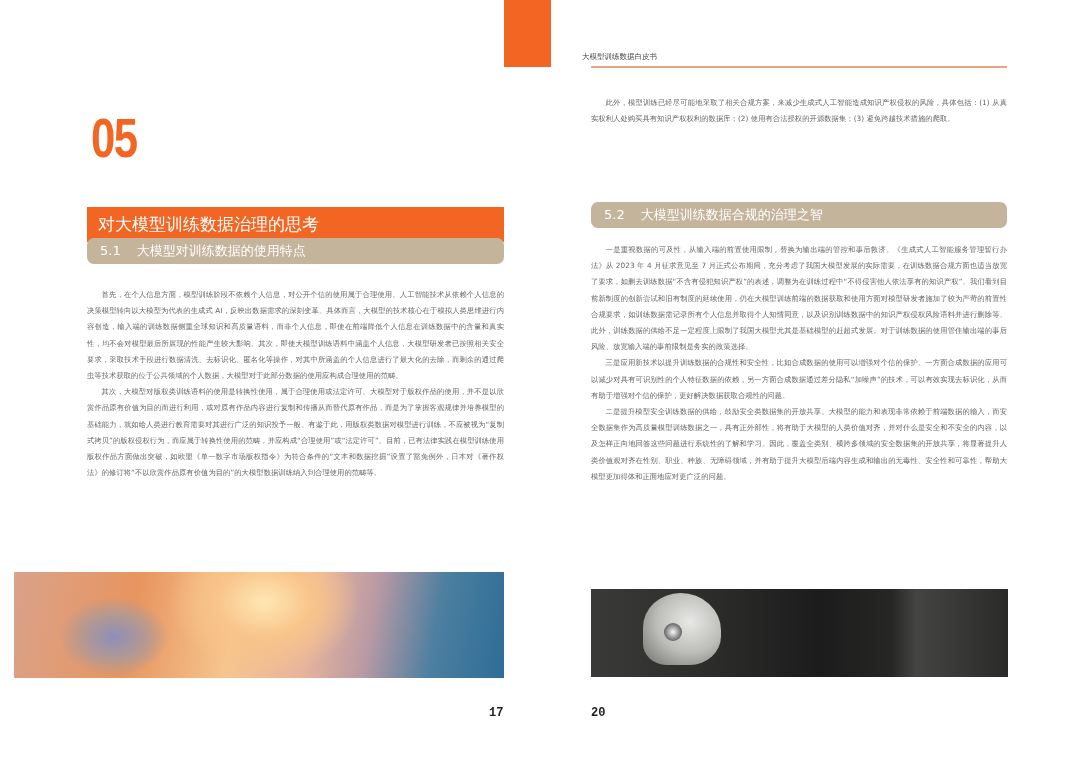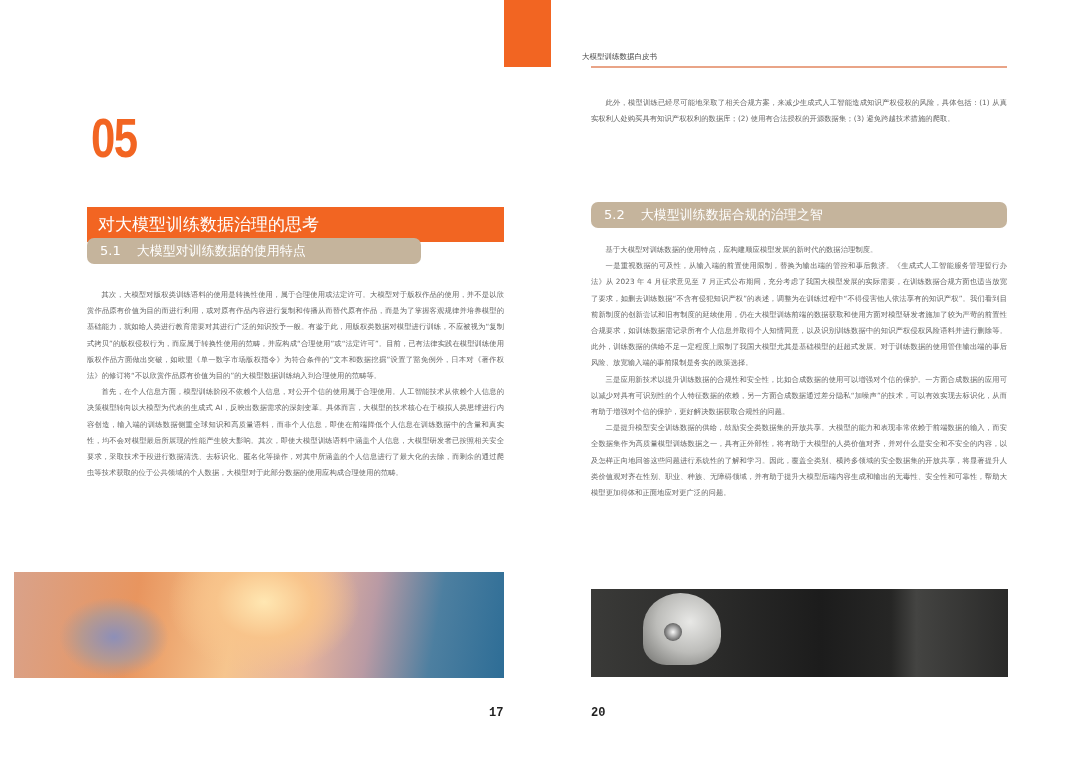--- a/index.html
+++ b/index.html
@@ -20,21 +20,21 @@
     }
     .chapter-bar {
       position: absolute; left: 73px; top: 167px; width: 417px; height: 35px;
       background: #f26522; color: #fff; font-size: 17px; line-height: 35px; padding-left: 11px; margin-top: 40px;
     }
     .section-pill {
       position: absolute; height: 26px; border-radius: 7px;
       background: #c5b49c; color: #fff; font-size: 13px; line-height: 26px; padding-left: 13px;
     }
     .section-pill .num { margin-right: 12px; }
-    .sec-51 { left: 73px; top: 238px; width: 334px; }
+    .sec-51 { left: 73px; top: 238px; width: 417px; }
     .sec-52 { left: 51px; top: 202px; width: 416px; }
 
     .body-text {
       position: absolute; font-size: 7.3px; line-height: 16.2px; color: #666;
       text-align: justify; letter-spacing: 0.05px;
     }
     .body-text p { text-indent: 2em; }
     .lt-1 { left: 73px; top: 287px; width: 417px; }
     .rt-1 { left: 51px; top: 95px; width: 416px; }
     .rt-2 { left: 51px; top: 242px; width: 416px; }
@@ -80,22 +80,22 @@
 
   <div class="chapter-num">05</div>
   <div class="chapter-bar">对大模型训练数据治理的思考</div>
 
   <div class="section-pill sec-51">
     <span class="num">5.1</span>
     <span>大模型对训练数据的使用特点</span>
   </div>
 
   <div class="body-text lt-1">
+    <p>首先，在个人信息方面，模型训练阶段不依赖个人信息，对公开个信的使用属于合理使用。人工智能技术从依赖个人信息的决策模型转向以大模型为代表的生成式 AI，反映出数据需求的深刻变革。具体而言，大模型的技术核心在于模拟人类思维进行内容创造，输入端的训练数据侧重全球知识和高质量语料，而非个人信息，即使在前端降低个人信息在训练数据中的含量和真实性，均不会对模型最后所展现的性能产生较大影响。其次，即使大模型训练语料中涵盖个人信息，大模型研发者已按照相关安全要求，采取技术手段进行数据清洗、去标识化、匿名化等操作，对其中所涵盖的个人信息进行了最大化的去除，而剩余的通过爬虫等技术获取的位于公共领域的个人数据，大模型对于此部分数据的使用应构成合理使用的范畴。</p>
     <p>其次，大模型对版权类训练语料的使用是转换性使用，属于合理使用或法定许可。大模型对于版权作品的使用，并不是以欣赏作品原有价值为目的而进行利用，或对原有作品内容进行复制和传播从而替代原有作品，而是为了掌握客观规律并培养模型的基础能力，就如给人类进行教育需要对其进行广泛的知识投予一般。有鉴于此，用版权类数据对模型进行训练，不应被视为“复制式拷贝”的版权侵权行为，而应属于转换性使用的范畴，并应构成“合理使用”或“法定许可”。目前，已有法律实践在模型训练使用版权作品方面做出突破，如欧盟《单一数字市场版权指令》为符合条件的“文本和数据挖掘”设置了豁免例外，日本对《著作权法》的修订将“不以欣赏作品原有价值为目的”的大模型数据训练纳入到合理使用的范畴等。</p>
-    <p>首先，在个人信息方面，模型训练阶段不依赖个人信息，对公开个信的使用属于合理使用。人工智能技术从依赖个人信息的决策模型转向以大模型为代表的生成式 AI，反映出数据需求的深刻变革。具体而言，大模型的技术核心在于模拟人类思维进行内容创造，输入端的训练数据侧重全球知识和高质量语料，而非个人信息，即使在前端降低个人信息在训练数据中的含量和真实性，均不会对模型最后所展现的性能产生较大影响。其次，即使大模型训练语料中涵盖个人信息，大模型研发者已按照相关安全要求，采取技术手段进行数据清洗、去标识化、匿名化等操作，对其中所涵盖的个人信息进行了最大化的去除，而剩余的通过爬虫等技术获取的位于公共领域的个人数据，大模型对于此部分数据的使用应构成合理使用的范畴。</p>
   </div>
 
   <div class="img-galaxy"></div>
 
   <div class="page-number pn-17">17</div>
 </div>
 
 <div class="page page-right">
   <div class="running-header">大模型训练数据白皮书</div>
   <div class="header-rule"></div>
@@ -103,21 +103,20 @@
   <div class="body-text rt-1">
     <p>此外，模型训练已经尽可能地采取了相关合规方案，来减少生成式人工智能造成知识产权侵权的风险，具体包括：(1) 从真实权利人处购买具有知识产权权利的数据库；(2) 使用有合法授权的开源数据集；(3) 避免跨越技术措施的爬取。</p>
   </div>
 
   <div class="section-pill sec-52">
     <span class="num">5.2</span>
     <span>大模型训练数据合规的治理之智</span>
   </div>
 
   <div class="body-text rt-2">
-    <p>基于大模型对训练数据的使用特点，应构建顺应模型发展的新时代的数据治理制度。</p>
     <p>一是重视数据的可及性，从输入端的前置使用限制，替换为输出端的管控和事后救济。《生成式人工智能服务管理暂行办法》从 2023 年 4 月征求意见至 7 月正式公布期间，充分考虑了我国大模型发展的实际需要，在训练数据合规方面也适当放宽了要求，如删去训练数据“不含有侵犯知识产权”的表述，调整为在训练过程中“不得侵害他人依法享有的知识产权”。我们看到目前新制度的创新尝试和旧有制度的延续使用，仍在大模型训练前端的数据获取和使用方面对模型研发者施加了较为严苛的前置性合规要求，如训练数据需记录所有个人信息并取得个人知情同意，以及识别训练数据中的知识产权侵权风险语料并进行删除等。此外，训练数据的供给不足一定程度上限制了我国大模型尤其是基础模型的赶超式发展。对于训练数据的使用管住输出端的事后风险、放宽输入端的事前限制是务实的政策选择。</p>
     <p>三是应用新技术以提升训练数据的合规性和安全性，比如合成数据的使用可以增强对个信的保护。一方面合成数据的应用可以减少对具有可识别性的个人特征数据的依赖，另一方面合成数据通过差分隐私“加噪声”的技术，可以有效实现去标识化，从而有助于增强对个信的保护，更好解决数据获取合规性的问题。</p>
     <p>二是提升模型安全训练数据的供给，鼓励安全类数据集的开放共享。大模型的能力和表现非常依赖于前端数据的输入，而安全数据集作为高质量模型训练数据之一，具有正外部性，将有助于大模型的人类价值对齐，并对什么是安全和不安全的内容，以及怎样正向地回答这些问题进行系统性的了解和学习。因此，覆盖全类别、横跨多领域的安全数据集的开放共享，将显著提升人类价值观对齐在性别、职业、种族、无障碍领域，并有助于提升大模型后端内容生成和输出的无毒性、安全性和可靠性，帮助大模型更加得体和正面地应对更广泛的问题。</p>
   </div>
 
   <div class="img-robot">
     <div class="robot-head"></div>
     <div class="robot-ear"></div>
   </div>
 

